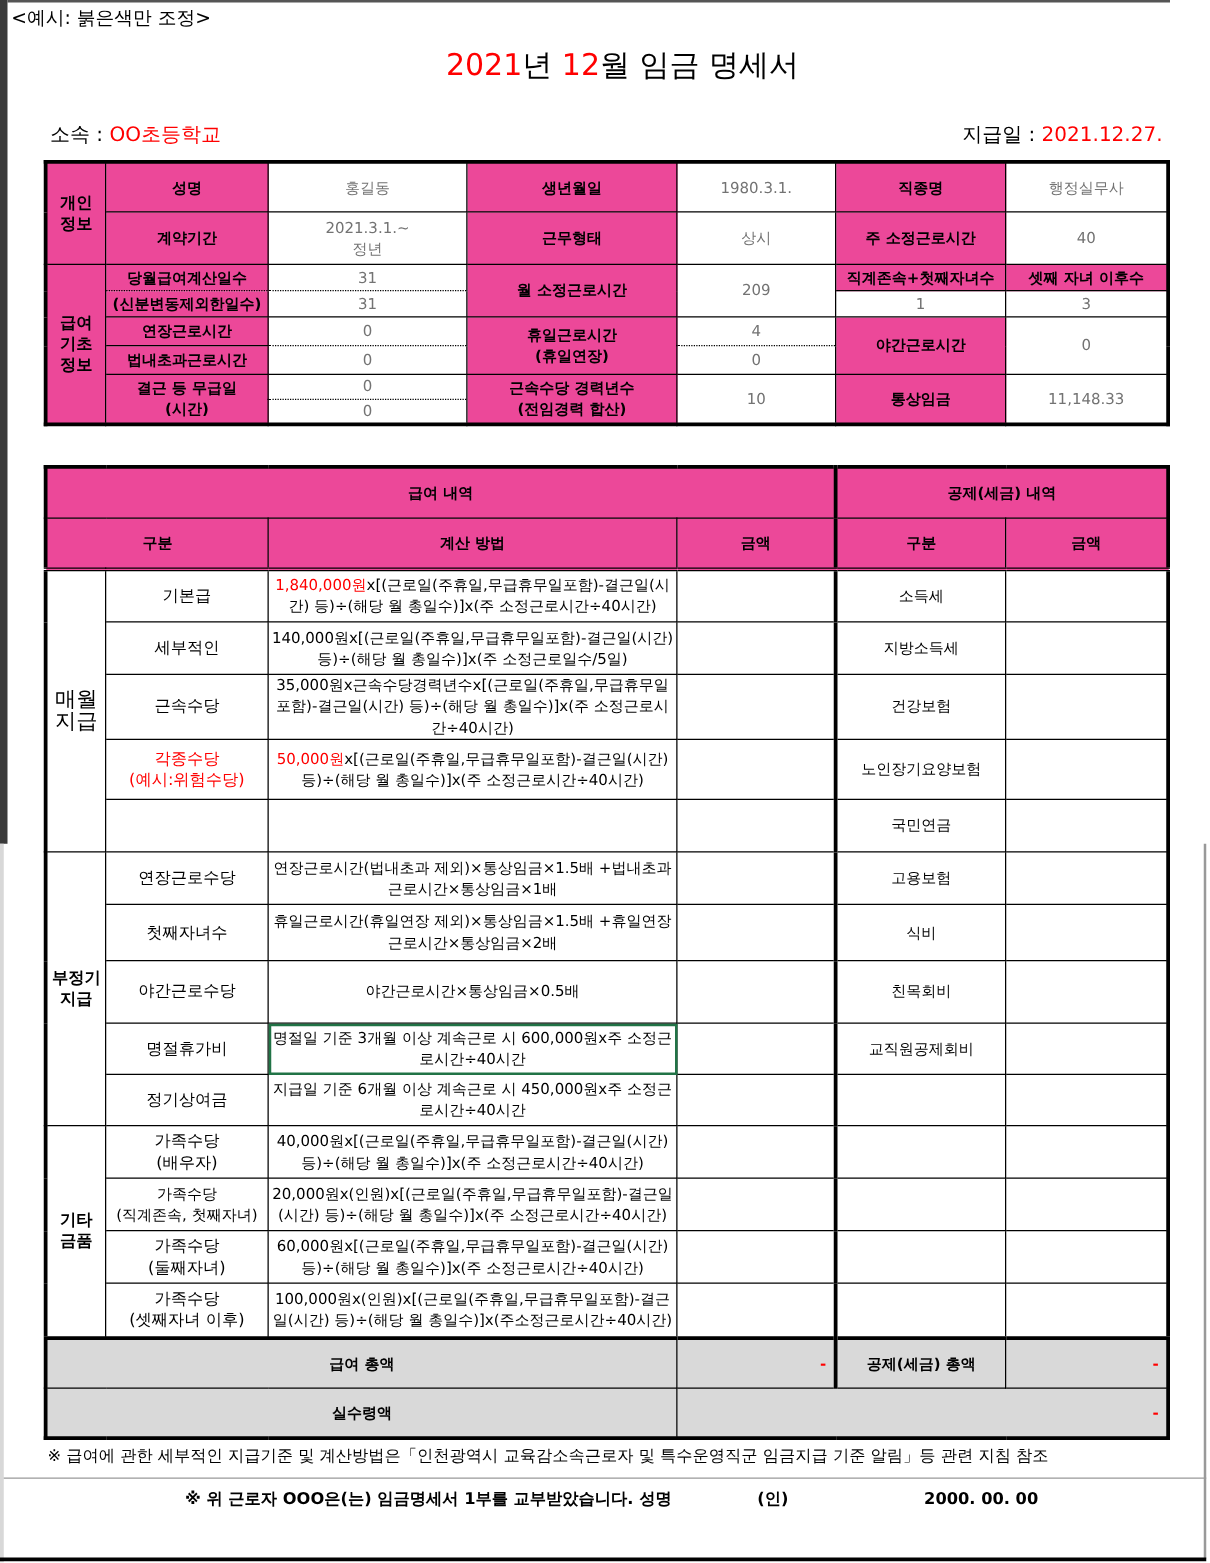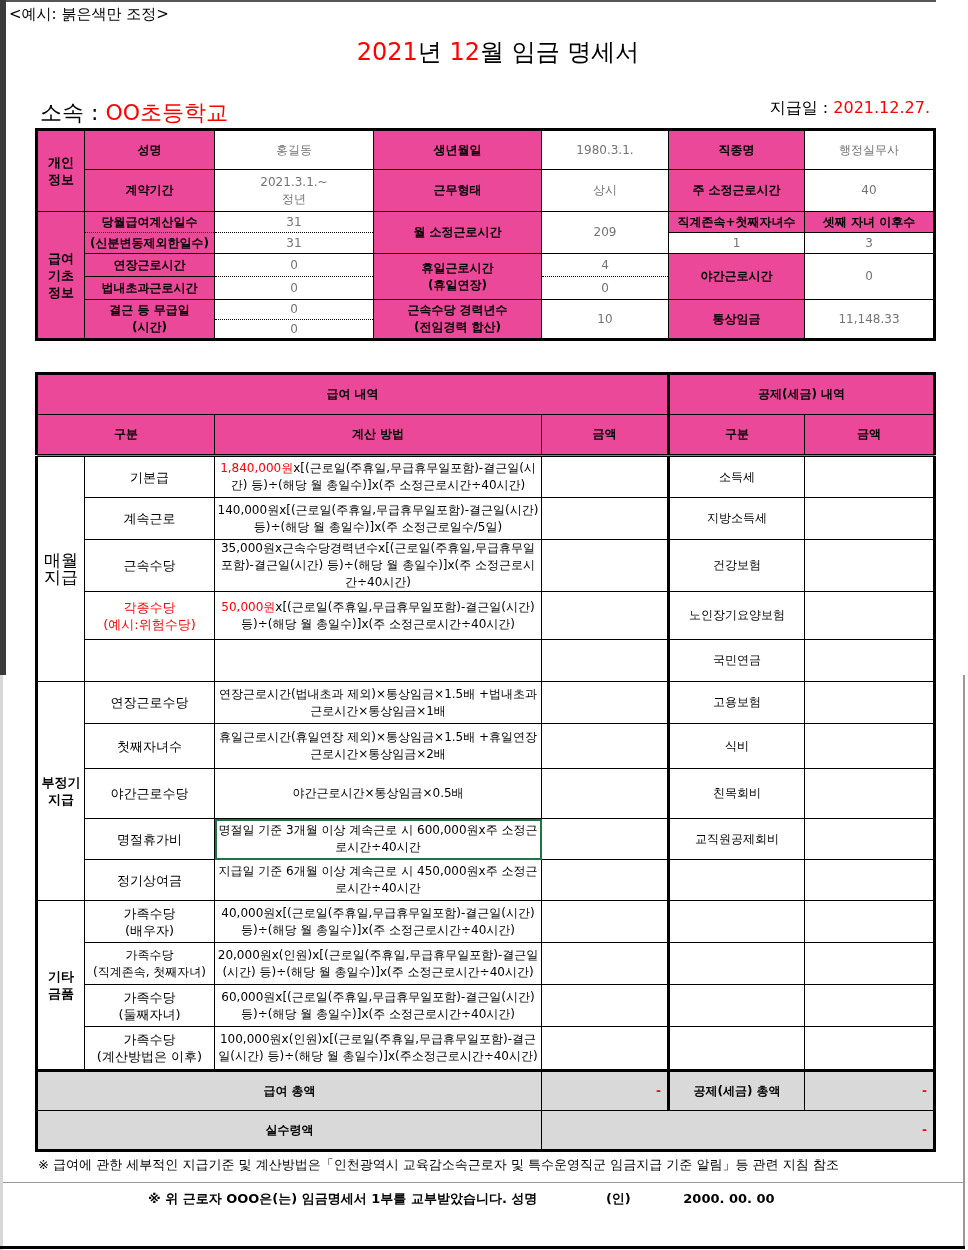--- a/index.html
+++ b/index.html
@@ -9,21 +9,21 @@
   .left-strip { position: absolute; left: 0; top: 0; width: 6px; height: 675px; background: #3a3a3a; }
   .left-strip-lower { position: absolute; left: 0; top: 675px; width: 3px; height: 575px; background: #d8d8d8; }
   .top-rule { position: absolute; left: 6px; top: 0; width: 930px; height: 2px; background: #555; }
   .right-rule { position: absolute; left: 963px; top: 675px; width: 2px; height: 572px; background: #999; }
   .bottom-rule { position: absolute; left: 0; top: 1246px; width: 965px; height: 3px; background: #000; }
   .sep-rule { position: absolute; left: 3px; top: 1182px; width: 962px; height: 1px; background: #999; }
 
   .example-note { position: absolute; left: 9px; top: 5px; font-size: 15px; }
   .title { position: absolute; left: 0; width: 968px; top: 36px; text-align: center; font-size: 24px; padding-left: 28px; }
   .red { color: #ff0000; }
-  .org { position: absolute; left: 40px; top: 98px; font-size: 22px; }
+  .org { position: absolute; left: 40px; top: 98px; font-size: 16px; }
   .paydate { position: absolute; right: 38px; top: 98px; font-size: 16px; }
 
   table { border-collapse: collapse; position: absolute; table-layout: fixed; }
   td { border: 1px solid #000; text-align: center; vertical-align: middle; font-size: 12px; line-height: 17px; padding: 0 2px; }
   .hd { background: #ec4899; font-weight: bold; }
   .gray { background: #d9d9d9; font-weight: bold; }
   .val { color: #737373; }
   .dotb { border-bottom: 1px dotted #000; }
   .dott { border-top: 1px dotted #000; margin-left: 29px; }
 
@@ -173,21 +173,21 @@
   <tr style="height:42px">
     <td rowspan="5" style="font-weight:normal;white-space:pre-line;font-size:17px">매월
 지급</td>
     <td style="font-size:13px">기본급</td>
     <td><span class="red">1,840,000원</span><span>x[(근로일(주휴일,무급휴무일포함)-결근일(시간) 등)÷(해당 월 총일수)]x(주 소정근로시간÷40시간)</span></td>
     <td></td>
     <td class="thickL">소득세</td>
     <td></td>
   </tr>
   <tr style="height:42px">
-    <td style="font-size:13px">계속근로</td>
+    <td style="font-size:13px">세부적인</td>
     <td>140,000원x[(근로일(주휴일,무급휴무일포함)-결근일(시간) 등)÷(해당 월 총일수)]x(주 소정근로일수/5일)</td>
     <td></td>
     <td class="thickL">지방소득세</td>
     <td></td>
   </tr>
   <tr style="height:48px">
     <td style="font-size:13px">근속수당</td>
     <td>35,000원x근속수당경력년수x[(근로일(주휴일,무급휴무일포함)-결근일(시간) 등)÷(해당 월 총일수)]x(주 소정근로시간÷40시간)</td>
     <td></td>
     <td class="thickL">건강보험</td>
@@ -277,21 +277,21 @@
           <div>(둘째자녀)</div>
         </td>
     <td>60,000원x[(근로일(주휴일,무급휴무일포함)-결근일(시간) 등)÷(해당 월 총일수)]x(주 소정근로시간÷40시간)</td>
     <td></td>
     <td class="thickL"></td>
     <td></td>
   </tr>
   <tr style="height:44px">
     <td style="font-size:13px">
           <div>가족수당</div>
-          <div>(계산방법은 이후)</div>
+          <div>(셋째자녀 이후)</div>
         </td>
     <td>100,000원x(인원)x[(근로일(주휴일,무급휴무일포함)-결근일(시간) 등)÷(해당 월 총일수)]x(주소정근로시간÷40시간)</td>
     <td></td>
     <td class="thickL"></td>
     <td></td>
   </tr>
 
   <tr style="height:40px">
     <td class="gray thickT" colspan="3">급여 총액</td>
     <td class="gray thickT amt-dash">-</td>
@@ -303,14 +303,14 @@
     <td class="gray amt-dash" colspan="3">-</td>
   </tr>
 </tbody>
   </table>
 
 <div class="footnote">※ 급여에 관한 세부적인 지급기준 및 계산방법은「인천광역시 교육감소속근로자 및 특수운영직군 임금지급 기준 알림」등 관련 지침 참조</div>
 
 <div class="receipt">
   <span>※ 위 근로자 OOO은(는) 임금명세서 1부를 교부받았습니다. 성명</span>
   <span style="margin-left:64px">(인)</span>
-  <span style="margin-left:48px">2000. 00. 00</span>
+  <span style="margin-left:104px">2000. 00. 00</span>
 </div>
 
 </body></html>

